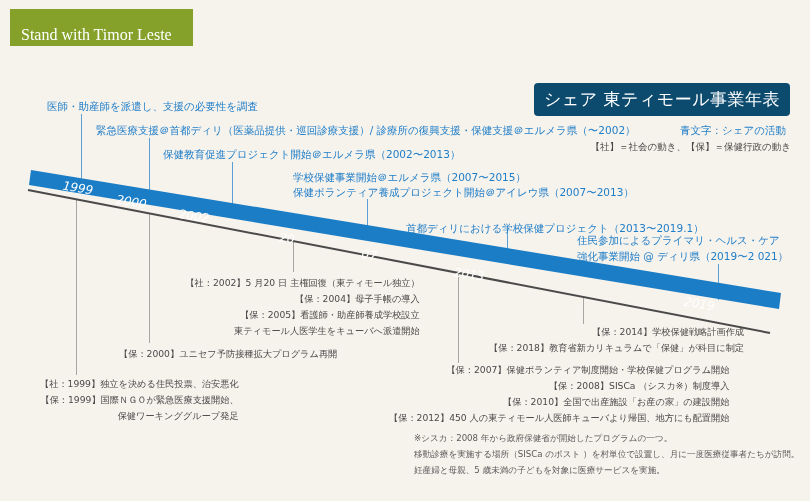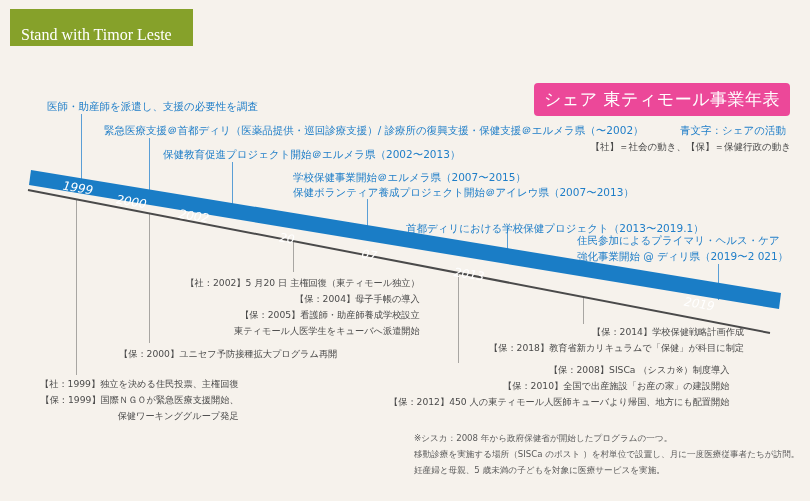--- a/index.html
+++ b/index.html
@@ -10,21 +10,21 @@
   }
   .brand {
     position: absolute; left: 10px; top: 9px; width: 183px; height: 37px;
     background: #86a12a; color: #ffffff;
     font-family: "Liberation Serif", "DejaVu Serif", serif;
     font-size: 16px; line-height: 16px;
     box-sizing: border-box; padding: 18px 0 0 11px; white-space: nowrap;
   }
   .title-badge {
     position: absolute; left: 534px; top: 83px; width: 256px; height: 33px;
-    background: #ec4899; color: #ffffff; border-radius: 4px;
+    background: #0c4a6e; color: #ffffff; border-radius: 4px;
     font-size: 17px; line-height: 33px; text-align: center; letter-spacing: 0.5px;
     white-space: nowrap;
   }
   .legend1 { position: absolute; right: 24px; top: 124px; font-size: 10.5px; color: #1f7ec8; white-space: nowrap; }
   .legend2 { position: absolute; right: 19px; top: 141px; font-size: 9.5px; color: #4a4a4a; white-space: nowrap; }
   .ev {
     position: absolute; color: #1f7ec8; font-size: 10.5px; line-height: 16px; white-space: nowrap;
   }
   .gov {
     position: absolute; color: #4a4a4a; font-size: 9.2px; line-height: 16px; white-space: nowrap; text-align: right;
@@ -70,51 +70,52 @@
     <text class="yr" x="147" y="182">2000</text>
     <text class="yr" x="211" y="186">2002</text>
     <text class="yr" x="314" y="193">20</text>
     <text class="yr" x="398" y="196">07</text>
     <text class="yr" x="492" y="199">2013</text>
     <text class="yr" x="724" y="191">2019</text>
   </g>
 </svg>
 
 <div class="ev" style="left:47px; top:98px;">医師・助産師を派遣し、支援の必要性を調査</div>
-<div class="ev" style="left:104px; top:122px;">緊急医療支援＠首都ディリ（医薬品提供・巡回診療支援）/ 診療所の復興支援・保健支援＠エルメラ県（〜2002）</div>
+<div class="ev" style="left:96px; top:122px;">緊急医療支援＠首都ディリ（医薬品提供・巡回診療支援）/ 診療所の復興支援・保健支援＠エルメラ県（〜2002）</div>
 <div class="ev" style="left:163px; top:146px;">保健教育促進プロジェクト開始＠エルメラ県（2002〜2013）</div>
 <div class="ev" style="left:293px; top:169px;">学校保健事業開始＠エルメラ県（2007〜2015）</div>
 <div class="ev" style="left:293px; top:184px;">保健ボランティア養成プロジェクト開始＠アイレウ県（2007〜2013）</div>
 <div class="ev" style="left:406px; top:220px;">首都ディリにおける学校保健プロジェクト（2013〜2019.1）</div>
 <div class="ev" style="left:577px; top:232px;">住民参加によるプライマリ・ヘルス・ケア</div>
 <div class="ev" style="left:577px; top:248px;">強化事業開始 @ ディリ県（2019〜2 021）</div>
 
 <div class="gov" style="left:174px; top:275px;">
   <div><span>【社：2002】</span><span>5 月20 日 主権回復（東ティモール独立）</span></div>
   <div><span>【保：2004】</span><span>母子手帳の導入</span></div>
   <div><span>【保：2005】</span><span>看護師・助産師養成学校設立</span></div>
   <div style="padding-left:60px;"><span>東ティモール人医学生をキューバへ派遣開始</span></div>
 </div>
 
 <div class="gov" style="left:119px; top:346px;">
   <div><span>【保：2000】</span><span>ユニセフ予防接種拡大プログラム再開</span></div>
 </div>
 
 <div class="gov" style="left:40px; top:376px;">
-  <div><span>【社：1999】</span><span>独立を決める住民投票、主権回復</span></div>
+  <div><span>【社：1999】</span><span>独立を決める住民投票、治安悪化</span></div>
   <div><span>【保：1999】</span><span>国際ＮＧＯが緊急医療支援開始、</span></div>
   <div style="padding-left:64px;"><span>保健ワーキンググループ発足</span></div>
 </div>
 
 <div class="gov" style="left:489px; top:324px;">
   <div><span>【保：2014】</span><span>学校保健戦略計画作成</span></div>
   <div><span>【保：2018】</span><span>教育省新カリキュラムで「保健」が科目に制定</span></div>
 </div>
 
 <div class="gov" style="left:389px; top:362px;">
+  <div><span>【保：2007】</span><span>保健ボランティア制度開始・学校保健プログラム開始</span></div>
   <div><span>【保：2008】</span><span>SISCa （シスカ※）制度導入</span></div>
   <div><span>【保：2010】</span><span>全国で出産施設「お産の家」の建設開始</span></div>
   <div><span>【保：2012】</span><span>450 人の東ティモール人医師キューバより帰国、地方にも配置開始</span></div>
 </div>
 
 <div class="note" style="left:414px; top:430px;">
   <div>※シスカ：2008 年から政府保健省が開始したプログラムの一つ。</div>
   <div>移動診療を実施する場所（SISCa のポスト ）を村単位で設置し、月に一度医療従事者たちが訪問。</div>
   <div>妊産婦と母親、5 歳未満の子どもを対象に医療サービスを実施。</div>
 </div>

